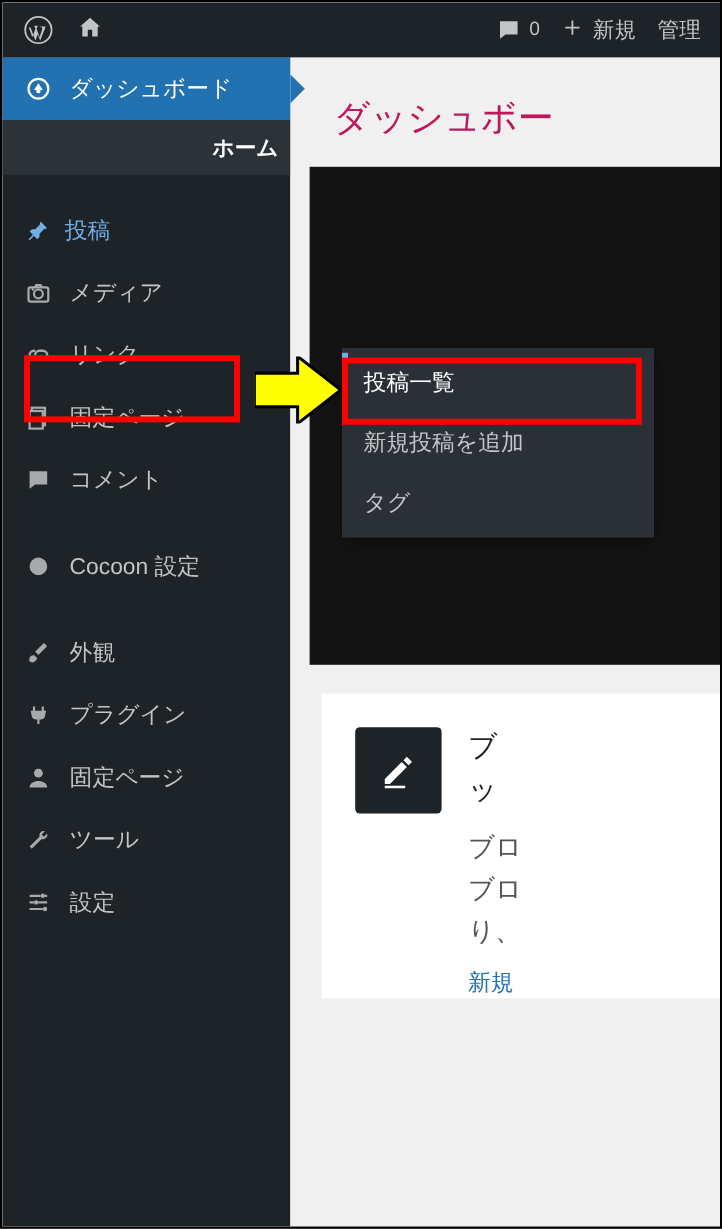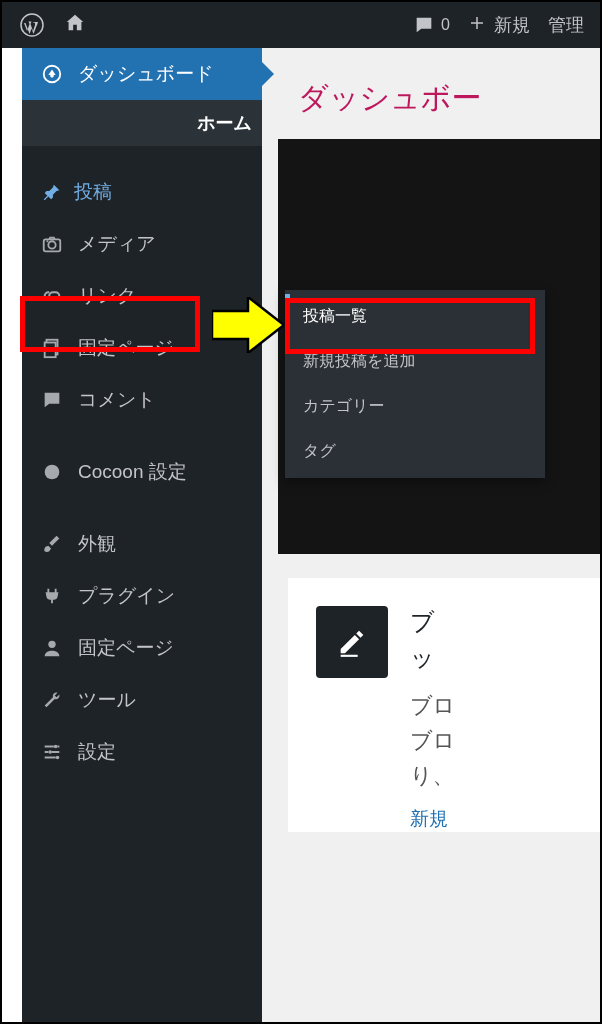--- a/index.html
+++ b/index.html
@@ -14,21 +14,21 @@
     .wp-logo { width: 24px; height: 24px; display: flex; align-items: center; justify-content: center; }
     .wp-logo svg { width: 24px; height: 24px; fill: #c3c4c7; }
     .home-icon svg { width: 22px; height: 22px; fill: #c3c4c7; }
     .comment-icon { display: flex; align-items: center; gap: 6px; }
     .comment-icon svg { width: 22px; height: 22px; fill: #c3c4c7; }
     .comment-count { font-size: 16px; color: #c3c4c7; }
     .new-item { display: flex; align-items: center; gap: 8px; font-size: 18px; }
     .plus svg { width: 18px; height: 18px; fill: #c3c4c7; }
     .admin-link { font-size: 18px; }
     
-    .main { display: flex; height: calc(100% - 46px); margin-left: 20px; }
+    .main { display: flex; height: calc(100% - 46px); }
     
     .sidebar {
       width: 240px; background: #1d2327; color: #c3c4c7;
       display: flex; flex-direction: column;
     }
     .sidebar-item {
       display: flex; align-items: center; gap: 14px;
       padding: 13px 10px 13px 18px; font-size: 19px; cursor: pointer;
       position: relative;
     }
@@ -86,21 +86,21 @@
     .card-text .line { margin-bottom: 4px; }
     .card-desc { color: #555; font-size: 22px; margin-top: 14px; line-height: 1.6; }
     .card-link { color: #2271b1; font-size: 19px; margin-top: 12px; }
     
     .flyout {
       position: absolute; left: 283px; top: 288px; width: 260px;
       background: #2a3035; z-index: 40; padding: 4px 0;
       box-shadow: 0 4px 12px rgba(0,0,0,0.4);
     }
     .fly-item {
-      padding: 12px 18px; font-size: 16px; color: #c3c4c7; cursor: pointer;
+      padding: 12px 18px; font-size: 19px; color: #c3c4c7; cursor: pointer;
     }
     .fly-item.current { color: #fff; border-left: 5px solid #72aee6; padding-left: 13px; }
     .red-box-fly {
       position: absolute; left: 283px; top: 296px; width: 250px; height: 56px;
       border: 5px solid #f00; z-index: 70; pointer-events: none;
     }
   </style>
 </head>
 <body>
 
@@ -275,21 +275,20 @@
         </div>
         <div class="card-link">新規</div>
       </div>
     </div>
   </div>
 </div>
 
 <div class="flyout">
   <div class="fly-item current">投稿一覧</div>
   <div class="fly-item">新規投稿を追加</div>
-  <div class="fly-item">カテゴリー</div>
   <div class="fly-item">タグ</div>
 </div>
 
 <div class="red-box-posts"></div>
 <div class="arrow-yellow">
   <svg viewBox="0 0 72 56">
       <path d="M0 14 L36 14 L36 0 L72 28 L36 56 L36 42 L0 42 Z" fill="#ffff00" stroke="#000" stroke-width="2.5"></path>
     </svg>
 </div>
 <div class="red-box-fly"></div>

